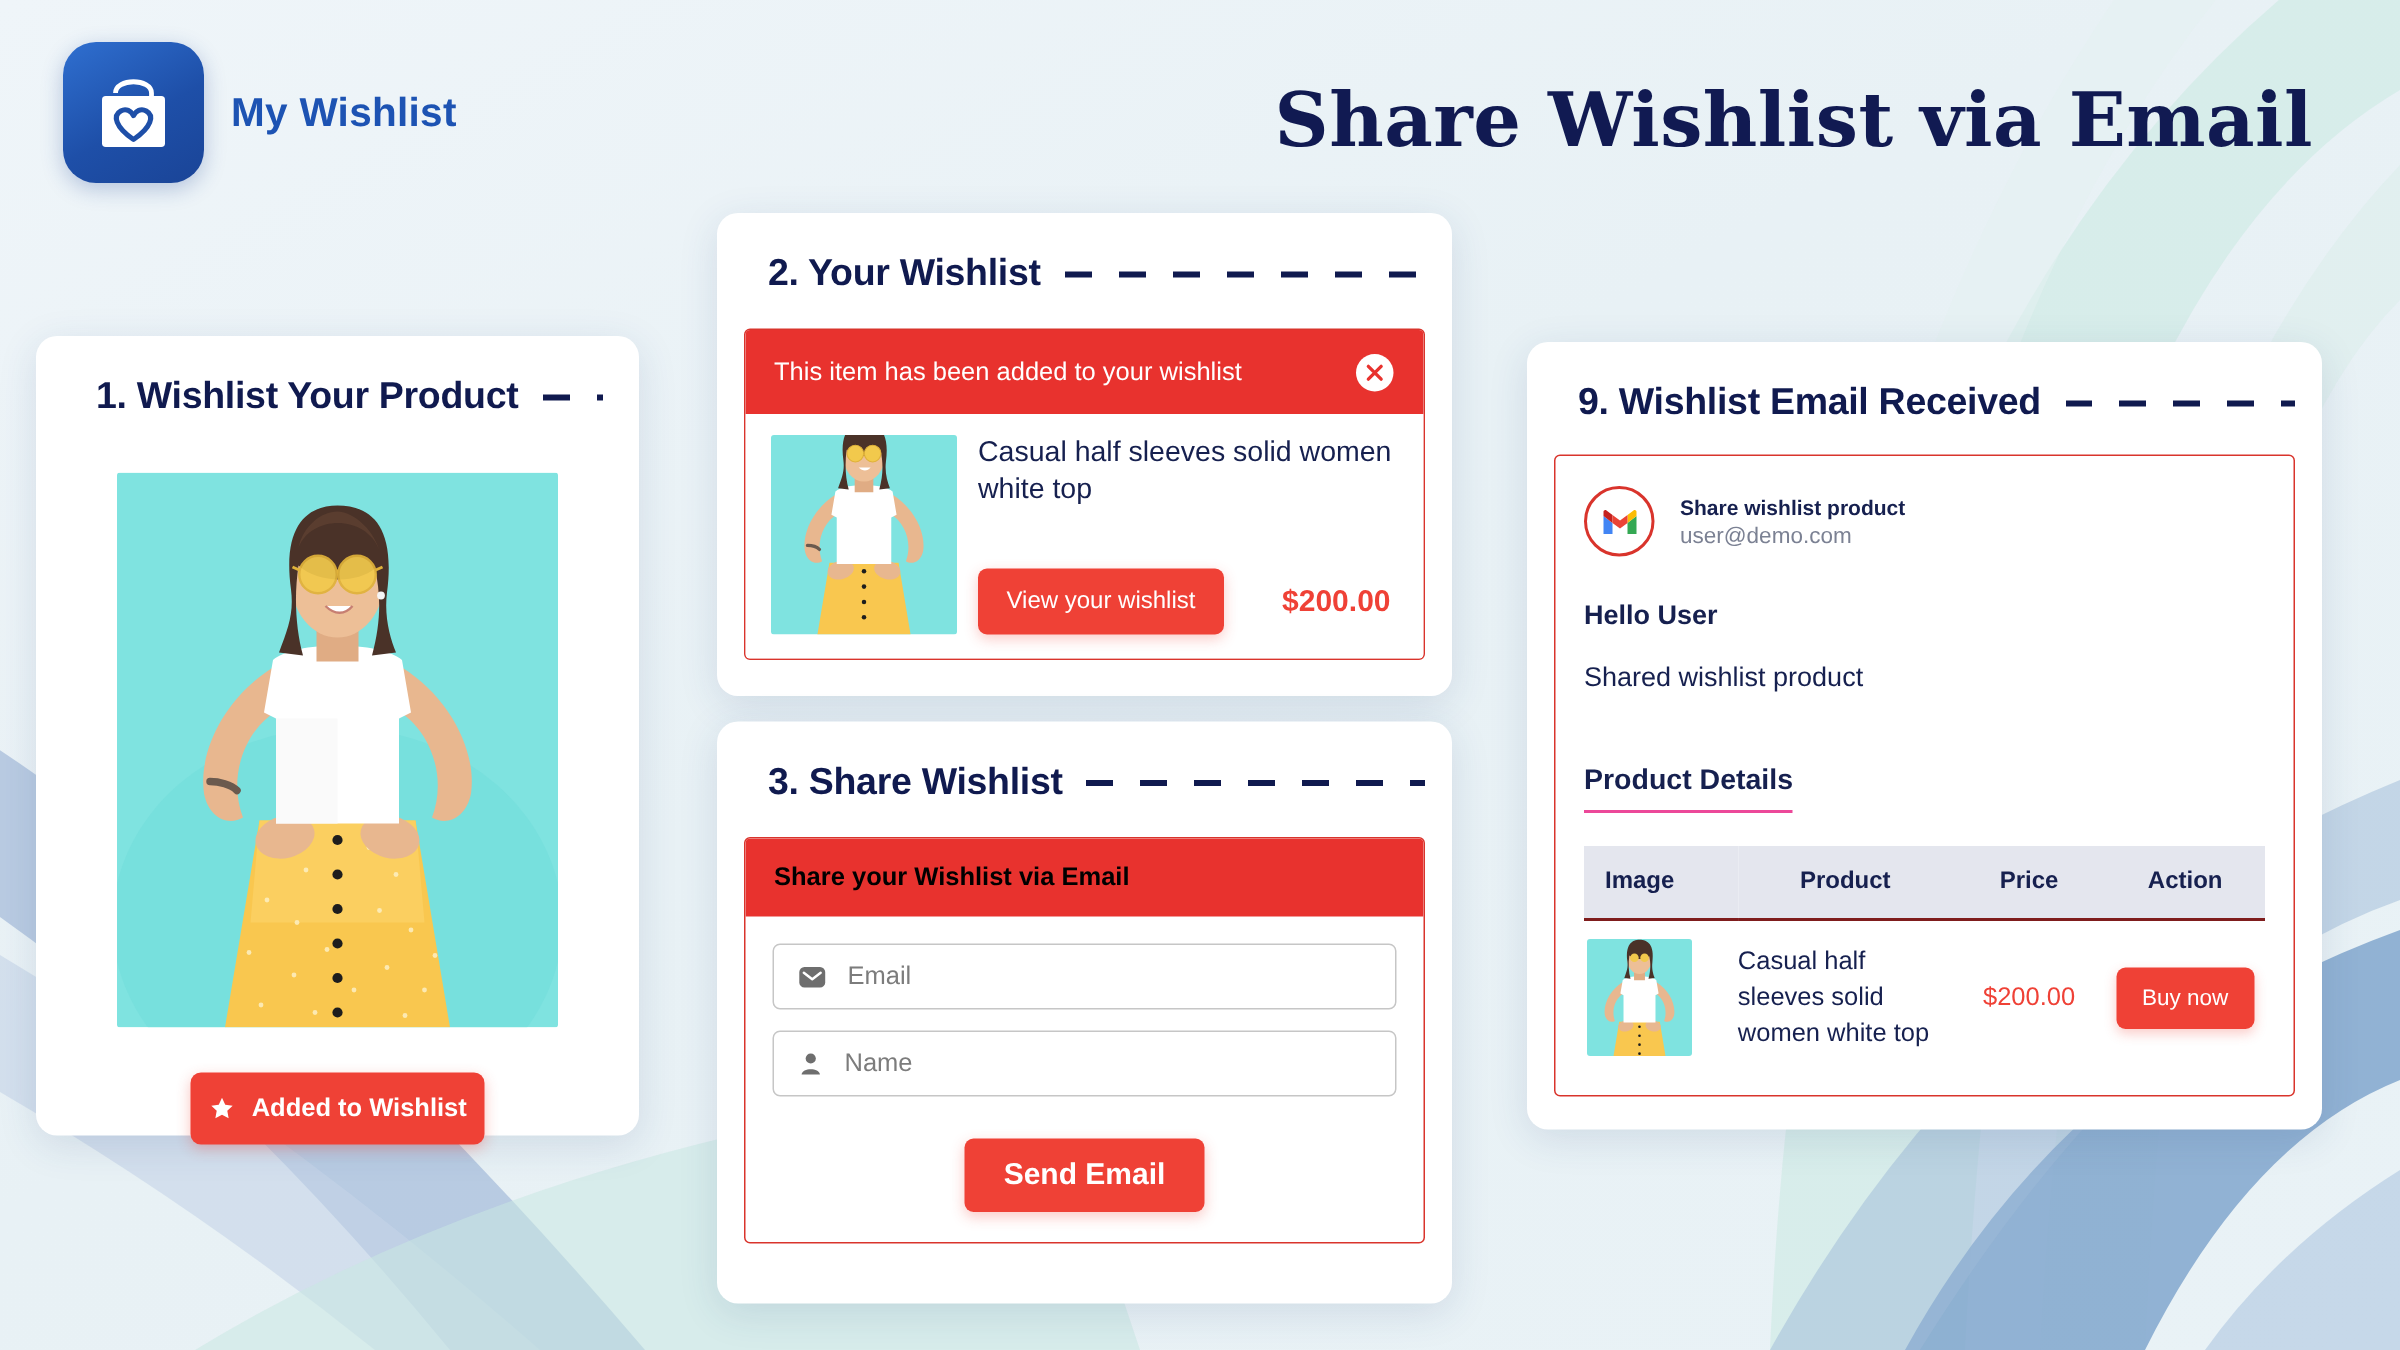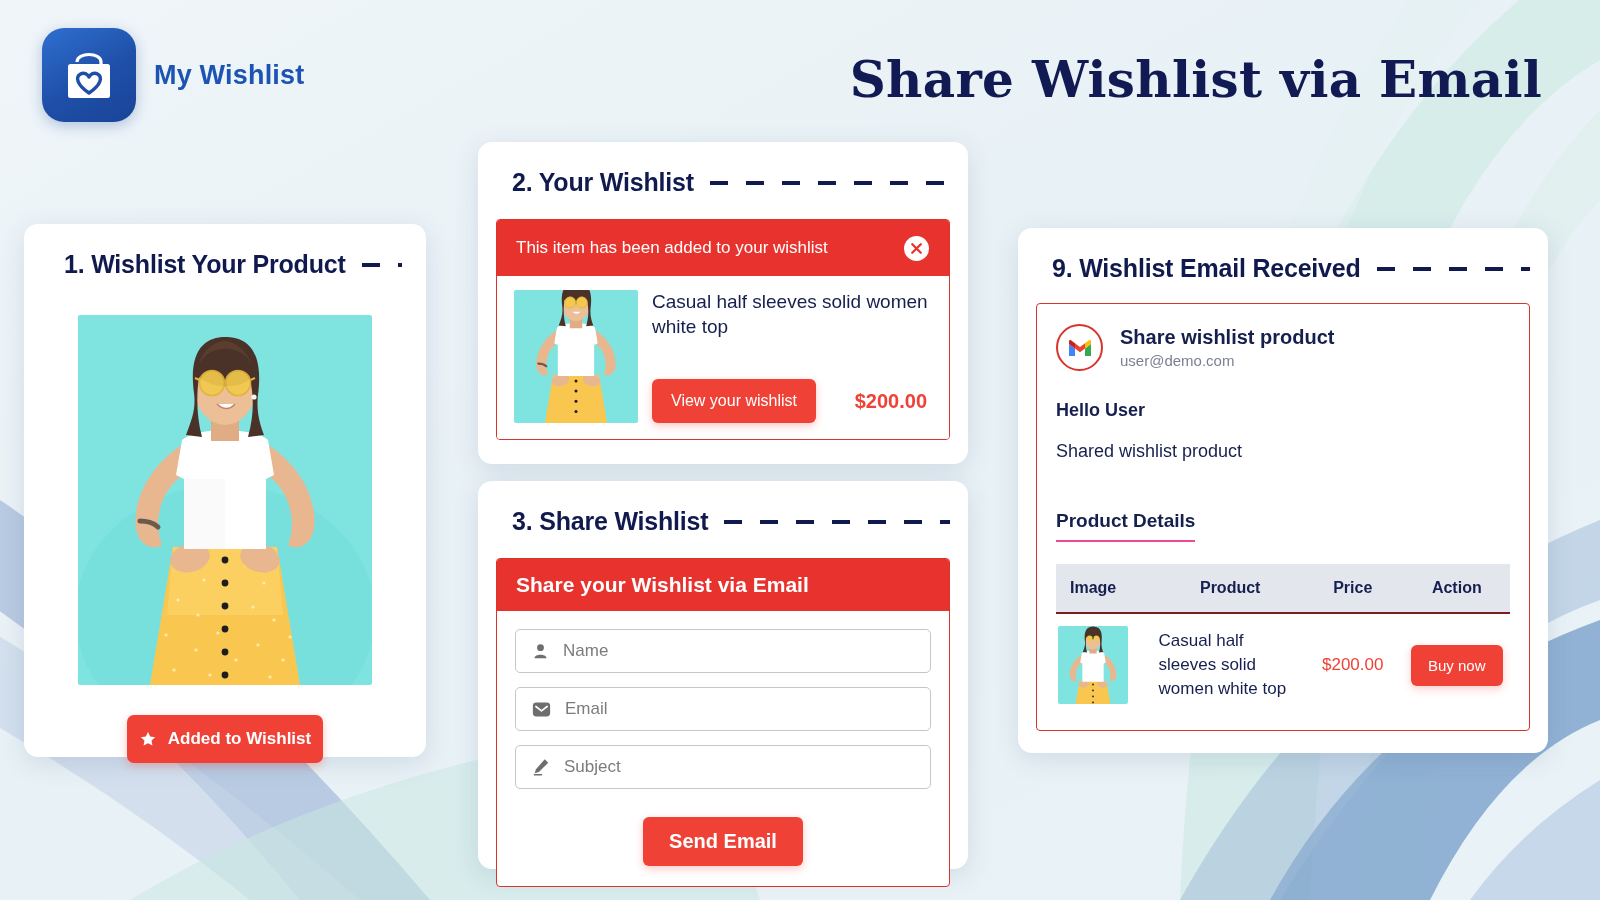--- a/index.html
+++ b/index.html
@@ -148,23 +148,23 @@
   #card3 { left: 478px; top: 481px; width: 490px; height: 388px; padding: 26px 18px 20px; }
   #card3 .card-head { margin-left: 16px; }
   .form-box {
     margin-top: 22px;
     border: 1px solid #d9342c;
     border-radius: 4px;
     overflow: hidden;
     background: #fff;
   }
   .form-head {
-    background: #e8322e; color: #ffffff;
+    background: #e8322e; color: #000000;
     height: 52px; display: flex; align-items: center;
-    padding: 0 19px; font-size: 21px; font-weight: bold;
+    padding: 0 19px; font-size: 17px; font-weight: bold;
   }
   .form-body { padding: 18px 18px 20px; }
   .input-row {
     height: 44px;
     border: 1px solid #c6c6c6;
     border-radius: 5px;
     display: flex; align-items: center;
     gap: 14px;
     padding: 0 16px;
     margin-bottom: 14px;
@@ -195,21 +195,21 @@
     padding: 20px 19px 22px;
     height: 428px;
   }
   .mail-from { display: flex; align-items: center; gap: 17px; }
   .gmail-circle {
     width: 47px; height: 47px; border-radius: 50%;
     border: 2px solid #d9342c;
     display: flex; align-items: center; justify-content: center;
     flex: 0 0 auto;
   }
-  .mail-subject { font-size: 20px; font-weight: bold; color: #16204f; }
+  .mail-subject { font-size: 14px; font-weight: bold; color: #16204f; }
   .mail-addr { font-size: 15px; color: #7b8193; margin-top: 3px; }
 
   .mail-hello { margin-top: 29px; font-size: 18px; font-weight: bold; color: #16204f; }
   .mail-text  { margin-top: 20px; font-size: 18px; color: #16204f; }
 
   .details-title {
     margin-top: 48px;
     display: inline-block;
     font-size: 19px; font-weight: bold; color: #16204f;
     padding-bottom: 8px;
@@ -425,42 +425,35 @@
   <div class="card-head">
     <span class="step-title">3. Share Wishlist</span>
     <span class="dashline"></span>
   </div>
 
   <div class="form-box">
     <div class="form-head">Share your Wishlist via Email</div>
     <div class="form-body">
 
       <div class="input-row">
+        <svg width="19" height="17" viewBox="0 0 22 18">
+          <rect x="1" y="1" width="20" height="16" rx="4" fill="#6e6e6e"></rect>
+          <path d="M4.5 5.5 L11 10.5 L17.5 5.5" stroke="#ffffff" stroke-width="1.9" fill="none" stroke-linecap="round" stroke-linejoin="round"></path>
+        </svg>
+        <span class="ph">Email</span>
+      </div>
+
+      <div class="input-row">
         <svg width="17" height="17" viewBox="0 0 20 20">
           <circle cx="10" cy="5.5" r="4" fill="#6e6e6e"></circle>
           <path d="M2.8 18 C3.4 12.6, 16.6 12.6, 17.2 18 Z" fill="#6e6e6e"></path>
         </svg>
         <span class="ph">Name</span>
       </div>
 
-      <div class="input-row">
-        <svg width="19" height="17" viewBox="0 0 22 18">
-          <rect x="1" y="1" width="20" height="16" rx="4" fill="#6e6e6e"></rect>
-          <path d="M4.5 5.5 L11 10.5 L17.5 5.5" stroke="#ffffff" stroke-width="1.9" fill="none" stroke-linecap="round" stroke-linejoin="round"></path>
-        </svg>
-        <span class="ph">Email</span>
-      </div>
-
-      <div class="input-row">
-        <svg width="18" height="18" viewBox="0 0 20 20">
-          <path d="M14.2 1.4 L18 5.2 L7.6 15.6 L3 17 L4.4 12.4 Z" fill="#6e6e6e"></path>
-          <path d="M2.6 18.6 L10.6 18.6" stroke="#6e6e6e" stroke-width="1.5" stroke-linecap="round"></path>
-        </svg>
-        <span class="ph">Subject</span>
-      </div>
 
       <button class="btn-send">Send Email</button>
     </div>
   </div>
 </div>
 
 <div class="card" id="card4">
   <div class="card-head">
     <span class="step-title">9. Wishlist Email Received</span>
     <span class="dashline"></span>

